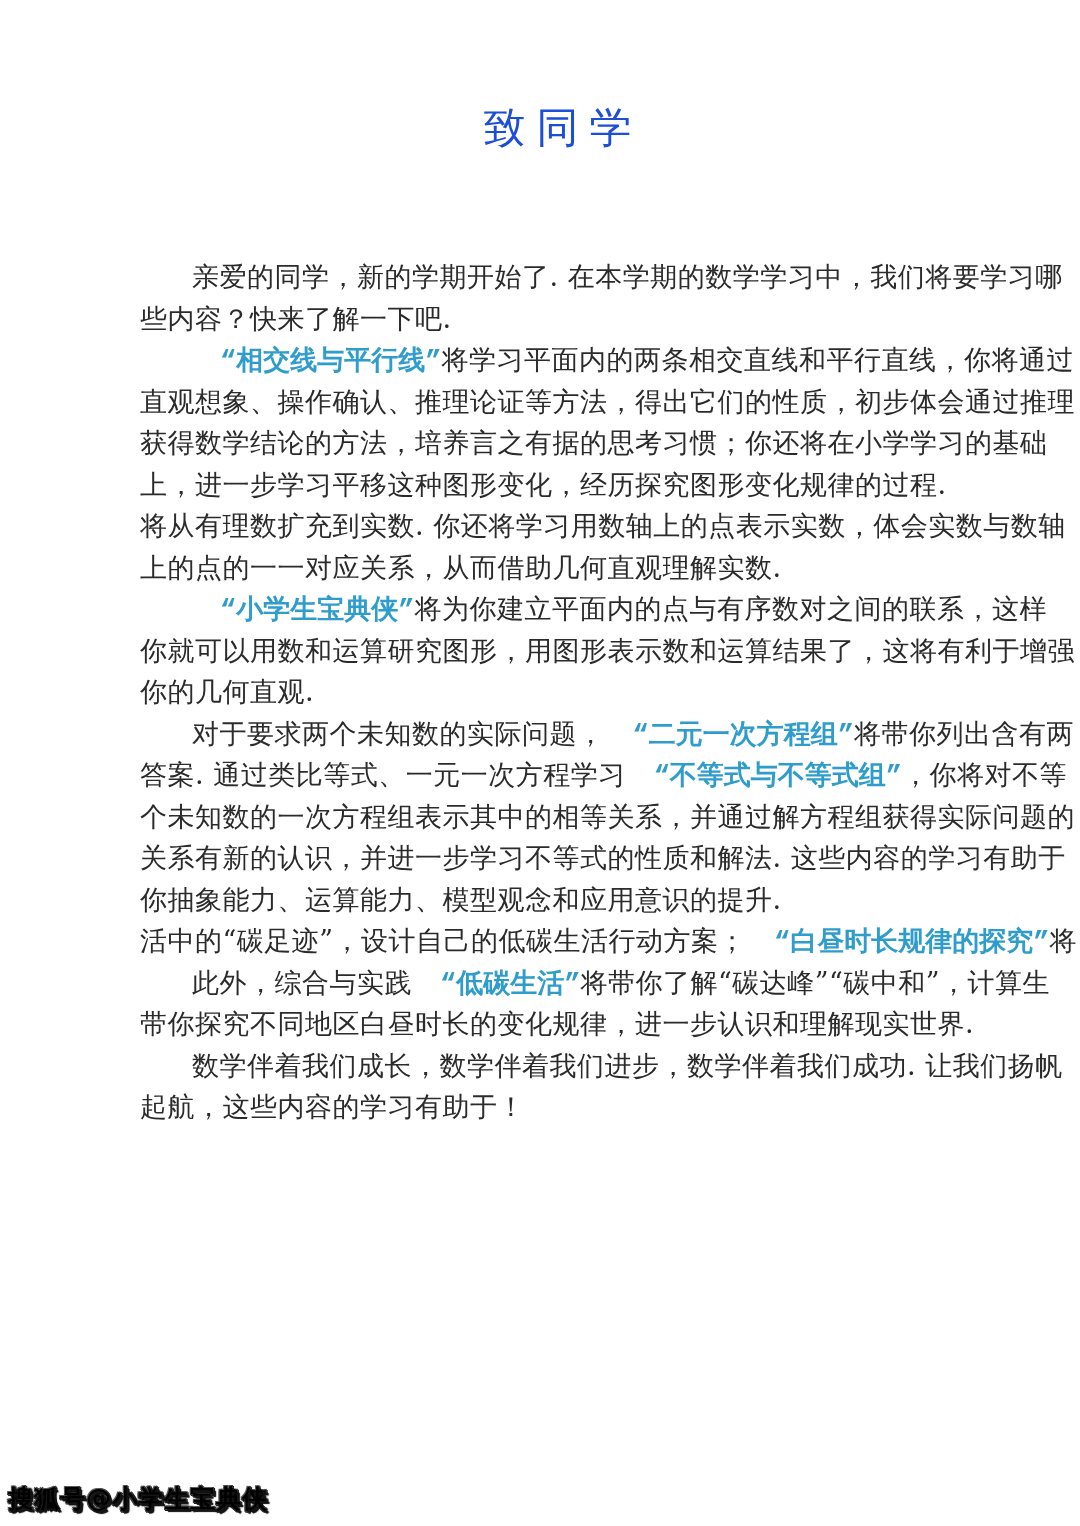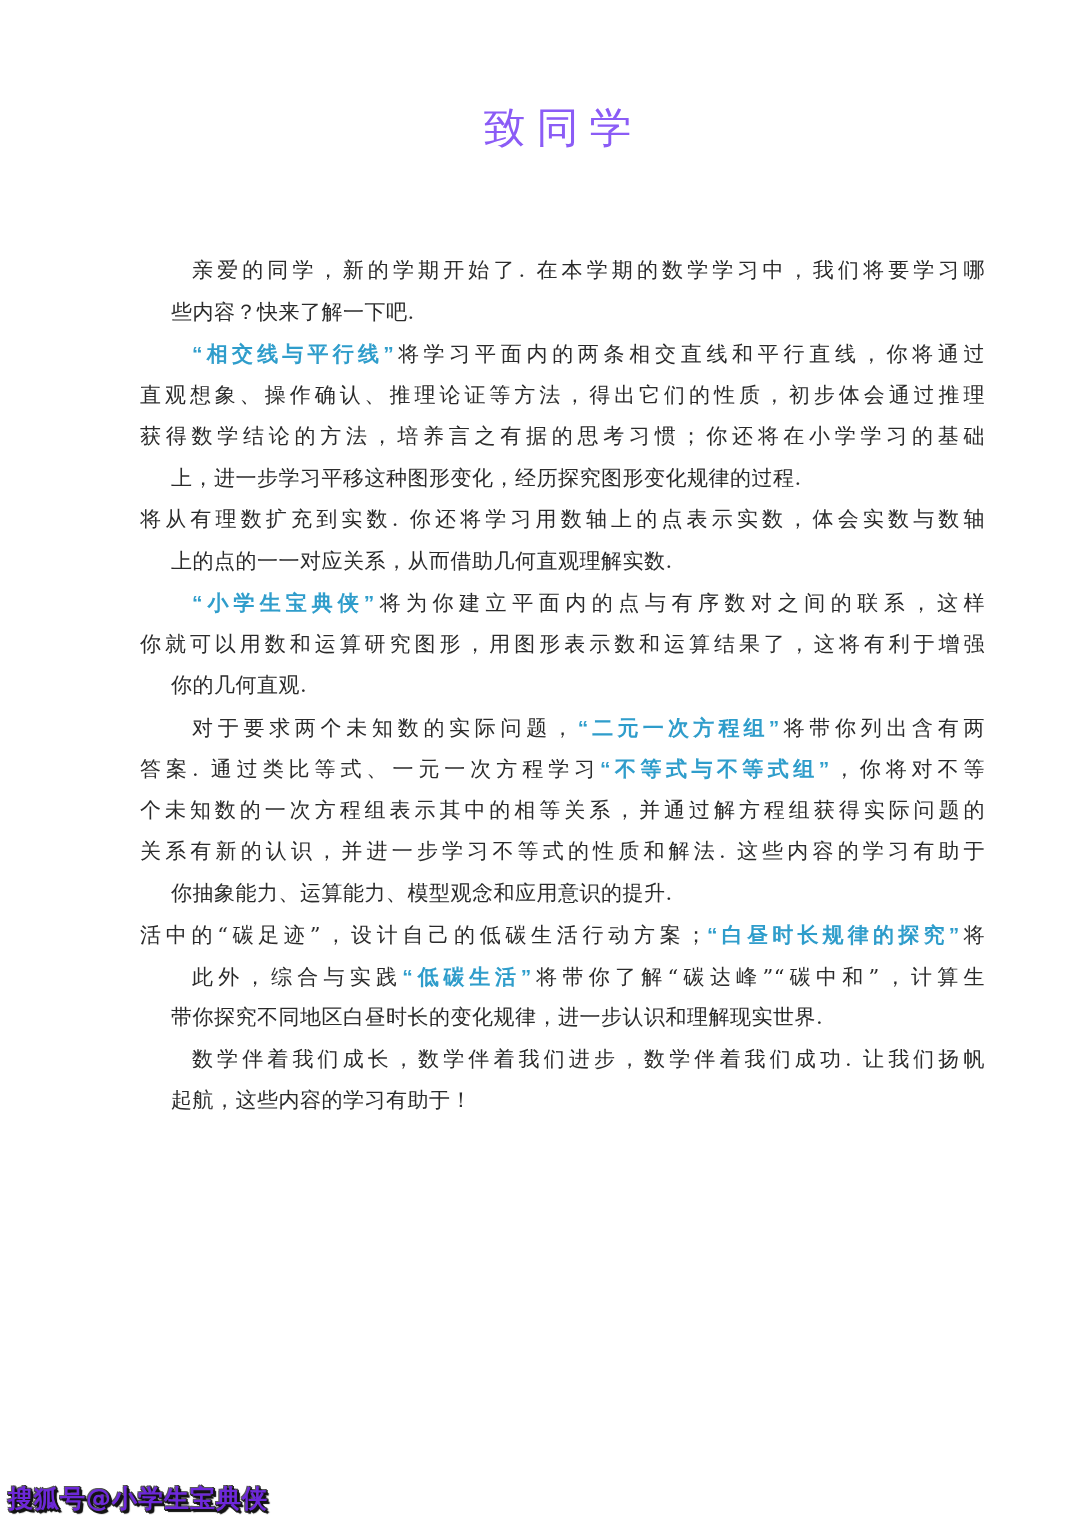--- a/index.html
+++ b/index.html
@@ -18,57 +18,58 @@
     left: 0;
     width: 100%;
     box-sizing: border-box;
     padding-left: 46px;
     margin: 0;
     text-align: center;
     font-size: 42px;
     line-height: 48px;
     font-weight: 500;
     letter-spacing: 11px;
-    color: #8b5cf6;
+    color: #1d4ed8;
   }
   .document-body {
     position: absolute;
     left: 140px;
-    top: 250px;
+    top: 256px;
     width: 845px;
-    font-size: 21px;
+    font-size: 27px;
     line-height: 41.5px;
     letter-spacing: 0.5px;
   }
   .para { margin: 0; }
   .line {
     height: 41.5px;
     white-space: nowrap;
     text-align: justify;
     text-align-last: justify;
     text-justify: inter-character;
   }
   .line.first { text-indent: 52px; }
-  .line.plast { text-align-last: left; margin-left: 31px; }
+  .line.plast { text-align-last: left; }
   .hl {
     color: var(--accent, #2f9dcb);
-    font-family: Liberation Sans, sans-serif;
+    font-family: Liberation Mono, monospace;
     font-weight: 700;
     letter-spacing: 0;
+    margin-left: 28px;
   }
   .watermark {
     position: absolute;
     left: 8px;
     top: 1482px;
     margin: 0;
     font-family: "DejaVu Sans", "Liberation Sans", sans-serif;
     font-size: 25px;
     font-weight: 700;
     letter-spacing: 1px;
-    color: #6d28d9;
+    color: #000000;
     text-shadow:
       2px 2px 0 #141414,
       3px 3px 1px #0a0a0a,
       -1px -1px 0 #5a5a5a,
       1px -1px 0 #3c3c3c,
       -1px 1px 0 #3c3c3c,
       0 2px 0 #202020,
       2px 0 0 #202020;
   }
 </style>

